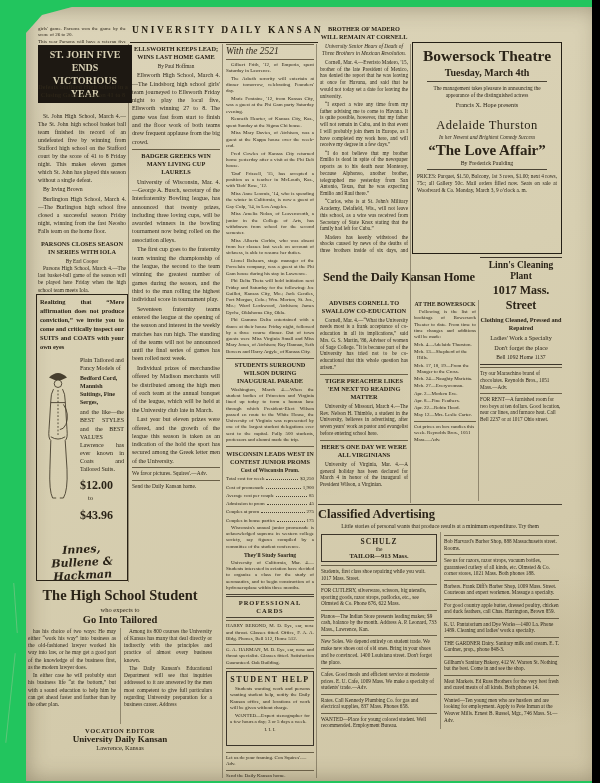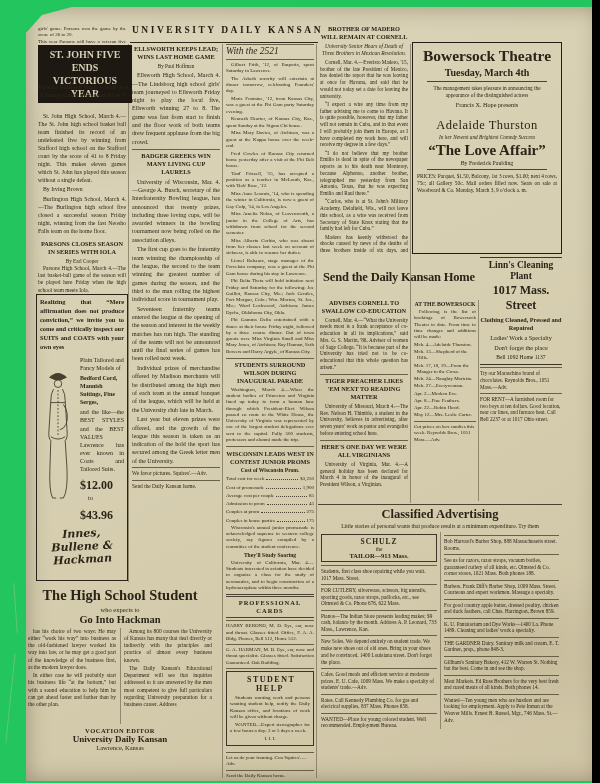--- a/index.html
+++ b/index.html
@@ -41,21 +41,21 @@
   .r-frag p{margin:0;text-align:justify;}
   .reverse-head{background:#1d1812;color:#d8d0b4;font-weight:bold;text-align:center;
     font-size:10px;line-height:1.3;padding:3px 2px;}
   .r-stjohnhead{left:38px;top:45px;width:90px;}
   .r-stjohnsub{left:38px;top:83px;width:90px;font-size:6.3px;line-height:1.3;font-weight:bold;text-align:center;}
   .r-stjohnbody{left:38px;top:113px;width:88px;height:126px;} .t58{font-size:5.8px;line-height:1.38;}
   .r-parsons{left:38px;top:240px;width:88px;height:52px;}
   
   .r-suitad{left:36px;top:294px;width:92px;height:287px;border:1px solid #2a2317;padding:3px;box-sizing:border-box;}
   .ad-lead{font-size:6.4px;font-weight:bold;text-align:justify;line-height:1.4;margin-bottom:4px;}
-  .ad-mid{display:flex;margin-bottom:4px;}
+  .ad-mid{display:flex;margin-bottom:20px;}
   .ad-fig{width:38px;}
   .ad-fig svg{display:block;}
   .ad-right{flex:1;font-size:6px;line-height:1.35;padding-left:2px;}
   .ad-models{margin-bottom:2px;}
   .ad-fabrics{font-weight:bold;margin-bottom:2px;}
   .ad-values{text-align:justify;}
   .price-big{font-size:12px;font-weight:bold;margin-top:4px;}
   .price-to{font-size:6.5px;margin:1px 0 0 8px;}
   .ad-sig{font-size:11px;font-style:italic;font-weight:bold;text-align:center;
     transform:rotate(-3deg);font-family:"DejaVu Serif",serif;margin-top:2px;}
@@ -75,31 +75,31 @@
   .r-col3{left:226px;top:44px;width:88px;height:625px;}
   .soc-head{font-style:italic;font-size:9.5px;text-align:left;border-top:1px solid #6a6048;
     border-bottom:1px solid #6a6048;padding:1px 0;margin-bottom:2px;}
   .cost-row{display:flex;align-items:baseline;font-size:5px;margin:1px 0;}
   .cost-row .dots{flex:1;border-bottom:1px dotted #4a4334;margin:0 2px;height:4px;}
   .prof-head{border-top:3px double #4a4334;border-bottom:1px solid #4a4334;text-align:center;
     font-weight:bold;font-size:6.5px;letter-spacing:1px;padding:2px 0;margin-top:3px;}
   .cards p{border-top:1px solid #6a6048;margin:2px 0 0;padding-top:2px;text-indent:0;text-align:justify;}
   .r-studenthelp{left:226px;top:671px;width:88px;height:75px;border:1px solid #3c352a;
     padding:2px 3px;box-sizing:border-box;}
-  .sh-head{text-align:center;font-weight:bold;font-size:8px;letter-spacing:1.5px;margin:1px 17px 2px;}
+  .sh-head{text-align:center;font-weight:bold;font-size:8px;letter-spacing:1.5px;margin:1px 0 2px;}
   .r-studenthelp .bodytext p:last-child{text-align:center;text-indent:0;}
   .r-col3bottom{left:226px;top:749px;width:88px;height:30px;}
   
   .r-col4{left:320px;top:25px;width:88px;height:230px;}
   .r-banner{left:318px;top:257px;width:162px;height:40px;font-weight:bold;font-size:12.5px;
     text-align:center;line-height:40px;white-space:nowrap;letter-spacing:-.2px;}
   .r-col4low{left:320px;top:299px;width:88px;height:203px;}
   
   .r-classified{left:318px;top:504px;width:244px;height:276px;border-top:1px solid #4a4334;}
-  .cls-title{font-size:12.5px;font-weight:bold;text-align:center;margin:2px 0 1px;}
+  .cls-title{font-size:12.5px;font-weight:bold;text-align:left;margin:2px 0 1px;}
   .cls-sub{font-size:5.6px;text-align:center;margin:0 20px 2px;line-height:1.3;}
   .cls-cols{display:flex;}
   .cls-col{width:50%;padding:0 3px;box-sizing:border-box;}
   .cls-col-r{border-left:1px solid rgba(90,80,60,.55);}
   .schulz{border:1px solid #3c352a;text-align:center;padding:2px;margin:2px 0;}
   .schulz-1{font-size:7.5px;font-weight:bold;letter-spacing:1px;}
   .schulz-2{font-size:5.5px;}
   .schulz-3{font-size:6.5px;font-weight:bold;}
   
   .r-bowersock{left:412px;top:42px;width:150px;height:212px;border:1.5px solid #241f15;
@@ -209,21 +209,21 @@
         </div>
       <div class="tinyads t54">
           <p>We favor pictures. Squires'.—Adv.</p>
           <p>Send the Daily Kansan home.</p>
         </div>
     </div>
 
     <div class="region r-hs">
       <div class="hs-title">The High School Student</div>
       <div class="hs-sub1">who expects to</div>
-      <div class="hs-sub2">Go Into Hackman</div>
+      <div class="hs-sub2">Go Into Tailored</div>
       <div class="hs-body bodytext t54">
           <p>has his choice of two ways: He may either “work his way” into business as the old-fashioned lawyer worked his way into law, or he may get a good part of the knowledge of the business first, as the modern lawyer does.</p>
           <p>In either case he will probably start his business life “at the bottom,” but with a sound education to help him he can get ahead faster and farther than by the other plan.</p>
           <p>Among its 800 courses the University of Kansas has many that deal directly or indirectly with the principles and practice of almost every business known.</p>
           <p>The Daily Kansan's Educational Department will see that inquiries addressed to it are answered by the men most competent to give full particulars regarding University preparation for a business career. Address</p>
         </div>
       <div class="hs-footer">
         <div class="hs-f1">VOCATION EDITOR</div>
         <div class="hs-f2">University Daily Kansan</div>
         <div class="hs-f3">Lawrence, Kansas</div>

